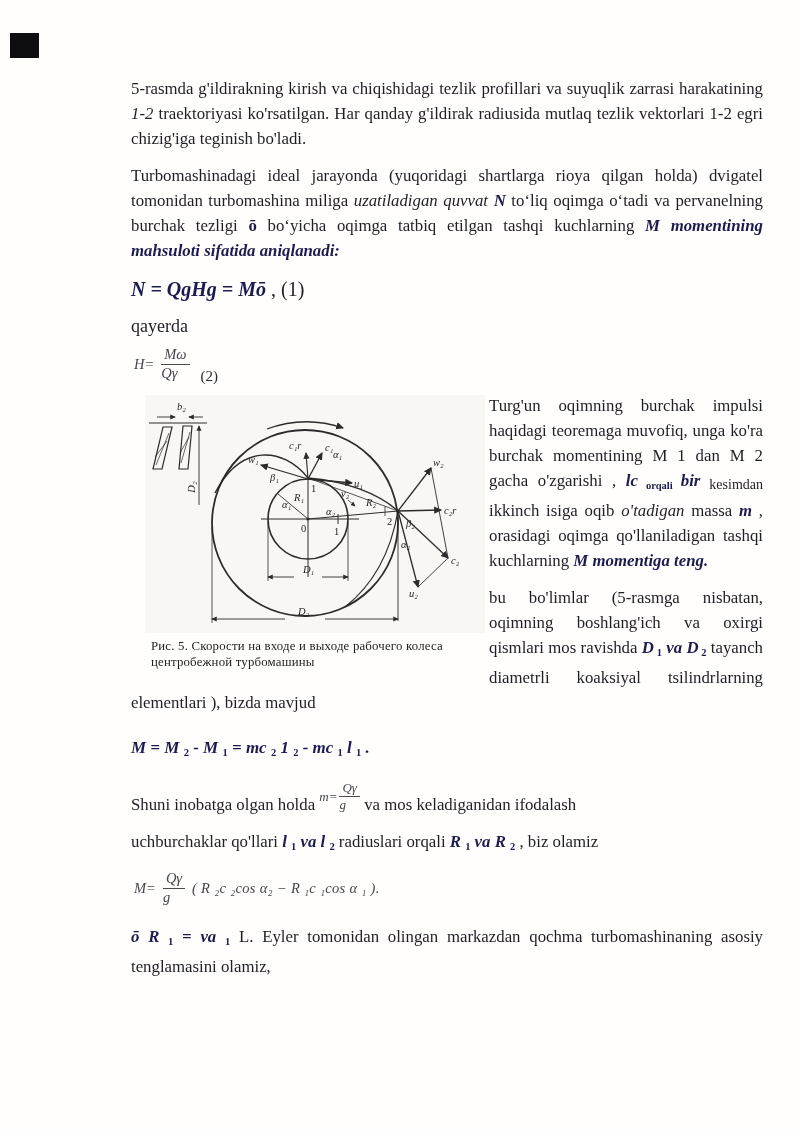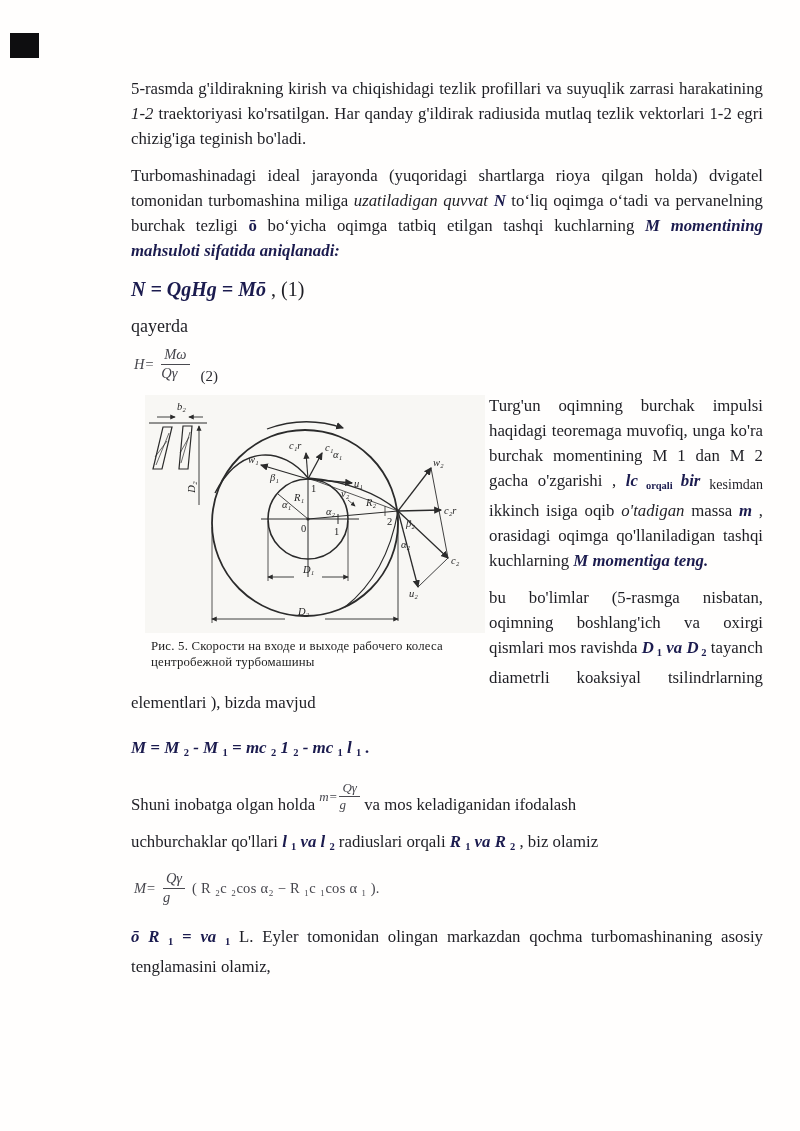--- a/index.html
+++ b/index.html
@@ -16,21 +16,21 @@
   .seg.bisub{font-weight:bold;color:#1b1b4e;font-size:10.5px;vertical-align:-3px;}
   .eqline{margin:2px 0 12px 0;font-size:20px;line-height:25px;}
   .word{margin:0 0 8px 0;font-size:18px;line-height:25px;}
   .frac{display:inline-block;text-align:left;font-style:italic;line-height:1.08;}
   .frac .fnum{display:block;border-bottom:1.2px solid #4a4a50;padding:0 3px 1px 3px;}
   .frac .fden{display:block;padding-top:1px;}
   .eq-display{display:flex;align-items:center;gap:7px;margin:6px 0 12px 3px;
               font-size:14.5px;color:#45454c;width:max-content;}
   .eq-lhs{font-style:italic;}
   .eq-tag{font-style:normal;font-size:15px;color:#2a2a30;align-self:flex-end;position:relative;top:4px;margin-left:4px;}
-  .eq-rest{letter-spacing:0.3px;}
+  .eq-rest{font-style:italic;letter-spacing:0.3px;}
   .fig{float:left;width:340px;margin:2px 4px 4px 14px;}
   .fig svg{display:block;background:#f8f7f4;}
   .fig-caption{margin-top:5px;padding-left:6px;font-size:12.8px;line-height:16px;
                font-weight:normal;color:#1d1d1d;letter-spacing:0.2px;}
   .eqM{clear:left;margin:20px 0 16px 0;font-size:17px;line-height:25px;}
   .shuni{margin:0 0 14px 0;}
   .mfrac{display:inline-flex;align-items:center;vertical-align:9px;font-size:13px;color:#45454c;gap:2px;}
   .mfrac .mlhs{font-style:italic;}
   .eqM2{margin:10px 0 18px 3px;}
   svg text{font-family:"Liberation Serif","DejaVu Serif",serif;font-size:10.5px;font-style:italic;fill:#1f1f1f;}

